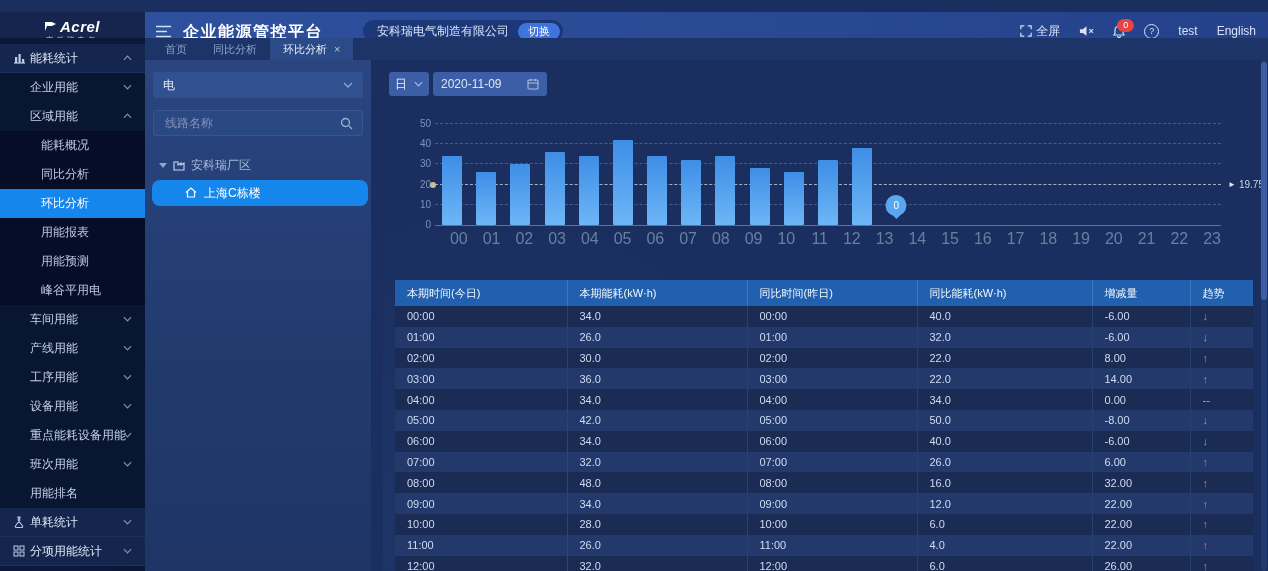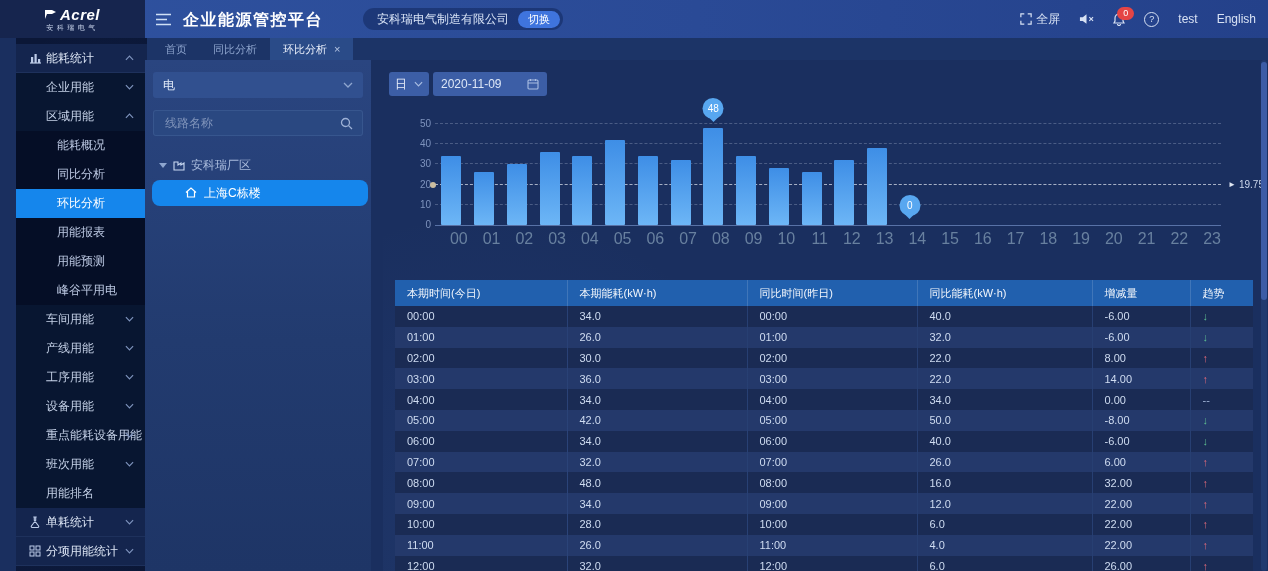--- a/index.html
+++ b/index.html
@@ -1,20 +1,20 @@
 <!DOCTYPE html>
 <html><head>
 <meta charset="utf-8">
 <style>
   html,body{margin:0;padding:0;background:#0d1730;}
   .page{position:relative;width:1268px;height:571px;overflow:hidden;
         font-family:"Liberation Sans","DejaVu Sans",sans-serif;
         background:#1a2f5f;}
   
-  .header{position:absolute;left:0;top:0;width:1268px;height:38px;
+  .header{position:absolute;left:0;top:12px;width:1268px;height:38px;
           background:linear-gradient(90deg,#2f529f 0%,#2a4a96 55%,#24418a 100%);}
   .logo{position:absolute;left:0;top:0;width:145px;height:38px;background:#16254e;
         display:flex;flex-direction:column;align-items:center;justify-content:center;line-height:1;}
   .brand{color:#fff;font-weight:bold;font-style:italic;font-size:15px;letter-spacing:.5px;display:flex;align-items:center;gap:3px;}
   .brand-sub{color:#c9d5ec;font-size:7px;letter-spacing:3.5px;margin-top:2px;}
   .hamburger{position:absolute;left:155px;top:13px;width:17px;height:13px;color:#cfe0f5;cursor:pointer;}
   .app-title{position:absolute;left:183px;top:10px;font-size:16px;font-weight:bold;color:#fff;letter-spacing:1.5px;text-align:center;}
   .company-pill{position:absolute;left:363px;top:8px;height:22px;background:rgba(10,30,80,.45);
         border-radius:11px;display:flex;align-items:center;padding:0 3px 0 14px;gap:9px;}
   .company-name{font-size:12px;color:#d9e4f7;}
@@ -28,21 +28,21 @@
         color:#fff;font-size:9px;display:flex;align-items:center;justify-content:center;padding:0 2px;}
   .help-circle{width:13px;height:13px;border:1px solid #d8e2f4;border-radius:50%;font-size:9px;
         display:flex;align-items:center;justify-content:center;}
   
   .tabbar{position:absolute;left:145px;top:38px;width:1123px;height:22px;background:#1c3467;
         display:flex;align-items:stretch;padding-left:7px;box-sizing:border-box;}
   .tab{display:flex;align-items:center;padding:0 13px;font-size:11px;color:#8ca3cc;cursor:pointer;}
   .tab.active{background:#2a4b88;color:#e9effb;}
   .tabx{margin-left:7px;font-size:11px;color:#b6c6e4;}
   
-  .sidebar{position:absolute;left:16px;top:38px;width:131px;height:533px;background:#0b1737;
+  .sidebar{position:absolute;left:0;top:38px;width:145px;height:533px;background:#0b1737;
         background-image:radial-gradient(circle at 75% 30%,rgba(70,120,220,.16) 0,transparent 45%),
                          radial-gradient(circle at 25% 75%,rgba(60,110,210,.12) 0,transparent 40%);}
   .snav{position:absolute;top:6px;left:0;right:0;}
   .srow{height:29px;display:flex;align-items:center;font-size:12px;color:#c6d2e8;position:relative;
         padding-left:30px;box-sizing:border-box;cursor:pointer;}
   .srow.l0{background:#14254e;color:#dde6f5;border-bottom:1px solid rgba(130,160,220,.10);}
   .srow.l1{background:#081631;}
   .srow.l2{background:#050e26;padding-left:41px;color:#bdc9e3;}
   .srow.active{background:#1586ec;color:#fff;}
   .licon{position:absolute;left:13px;top:8px;width:14px;height:14px;color:#bccbe8;}
@@ -412,24 +412,20 @@
           <div class="bar" style="height: 69px;"></div>
         </div>
         <div class="slot">
           <div class="bar" style="height: 85px;"></div>
         </div>
         <div class="slot">
           <div class="bar" style="height: 69px;"></div>
         </div>
         <div class="slot">
           <div class="bar" style="height: 65px;"></div>
-        </div>
-        <div class="slot">
-          <div class="bar" style="height: 97px;"></div>
-          <div class="balloon" style="bottom: 105.96px;">48</div>
         </div>
         <div class="slot">
           <div class="bar" style="height: 69px;"></div>
         </div>
         <div class="slot">
           <div class="bar" style="height: 57px;"></div>
         </div>
         <div class="slot">
           <div class="bar" style="height: 53px;"></div>
         </div>

